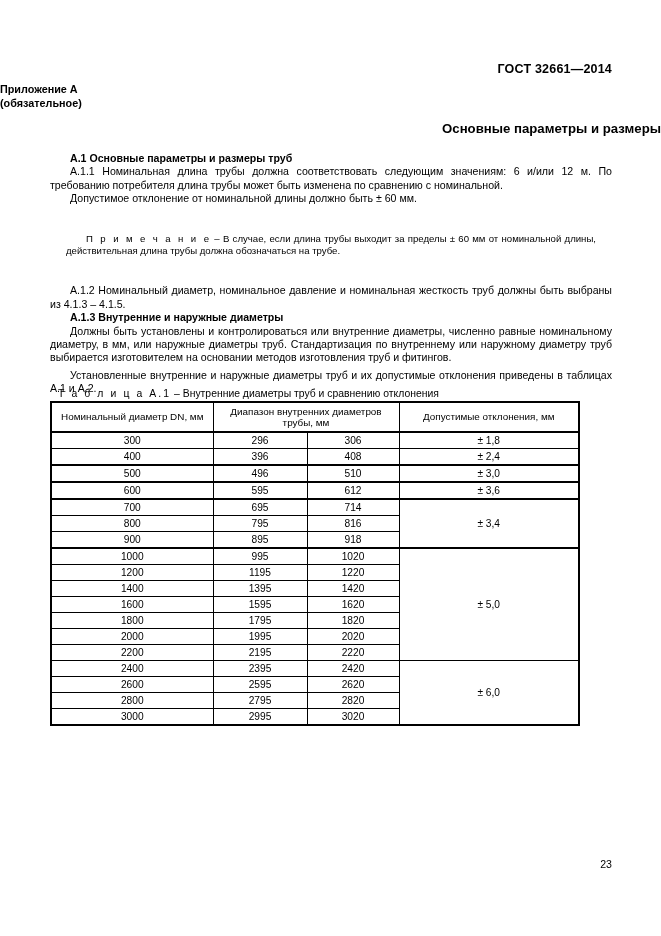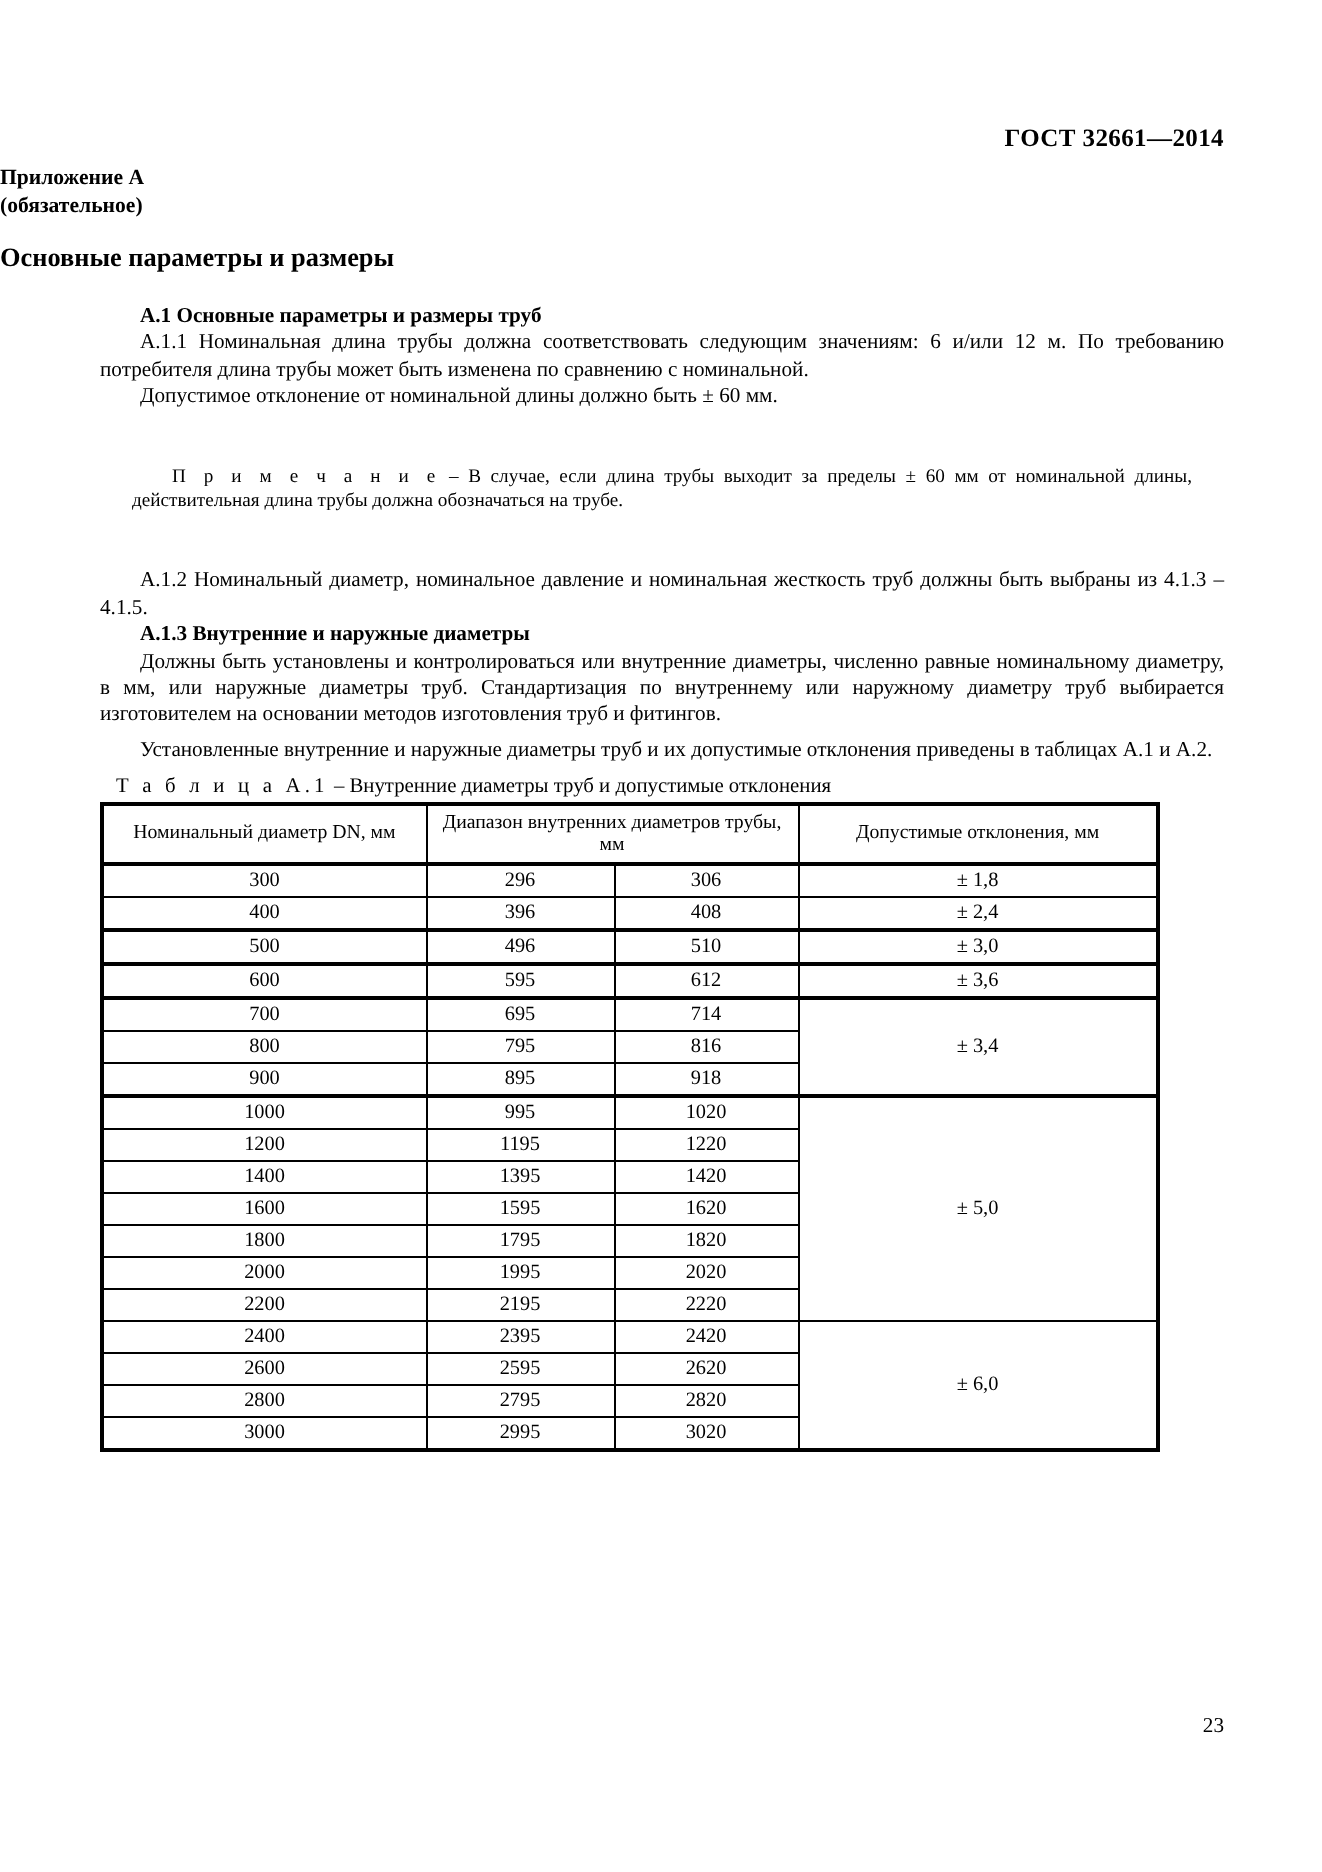--- a/index.html
+++ b/index.html
@@ -15,21 +15,20 @@
     color: #000000;
     overflow: hidden;
   }
   .page {
     position: absolute;
     left: 0; top: 0;
     width: 661px;
     height: 936px;
     box-sizing: border-box;
     padding: 0;
-    font-family: Liberation Serif, serif;
   }
   .header {
     position: absolute;
     top: 62px;
     right: 49px;
     font-size: 12.5px;
     font-weight: bold;
     letter-spacing: 0.2px;
     white-space: nowrap;
   }
@@ -43,21 +42,21 @@
   .title-line {
     font-size: 10.8px;
     font-weight: bold;
     line-height: 14px;
   }
   .main-title {
     position: absolute;
     top: 121px;
     left: 0;
     width: 661px;
-    text-align: left;
+    text-align: right;
     font-size: 13.2px;
     font-weight: bold;
   }
   .content {
     position: absolute;
     top: 152px;
     left: 50px;
     width: 562px;
   }
   p {
@@ -169,21 +168,21 @@
     <p class="bold-head">А.1.3 Внутренние и наружные диаметры</p>
 
     <p class="indent">Должны быть установлены и контролироваться или внутренние диаметры, численно равные номинальному диаметру, в мм, или наружные диаметры труб. Стандартизация по внутреннему или наружному диаметру труб выбирается изготовителем на основании методов изготовления труб и фитингов.</p>
 
     <div class="gap-xs"></div>
 
     <p class="indent">Установленные внутренние и наружные диаметры труб и их допустимые отклонения приведены в таблицах А.1 и А.2.</p>
 
   </div>
 
-  <div class="table-caption"><span class="sp">Т а б л и ц а  А.1</span><span> – Внутренние диаметры труб и допустимые отклонения</span></div>
+  <div class="table-caption"><span class="sp">Т а б л и ц а  А.1</span><span> – Внутренние диаметры труб и сравнению отклонения</span></div>
 
   <div class="tbl-wrap">
     <table class="main">
       <colgroup>
         <col style="width:162px">
         <col style="width:94px">
         <col style="width:92px">
         <col style="width:180px">
       </colgroup>
       <thead>

